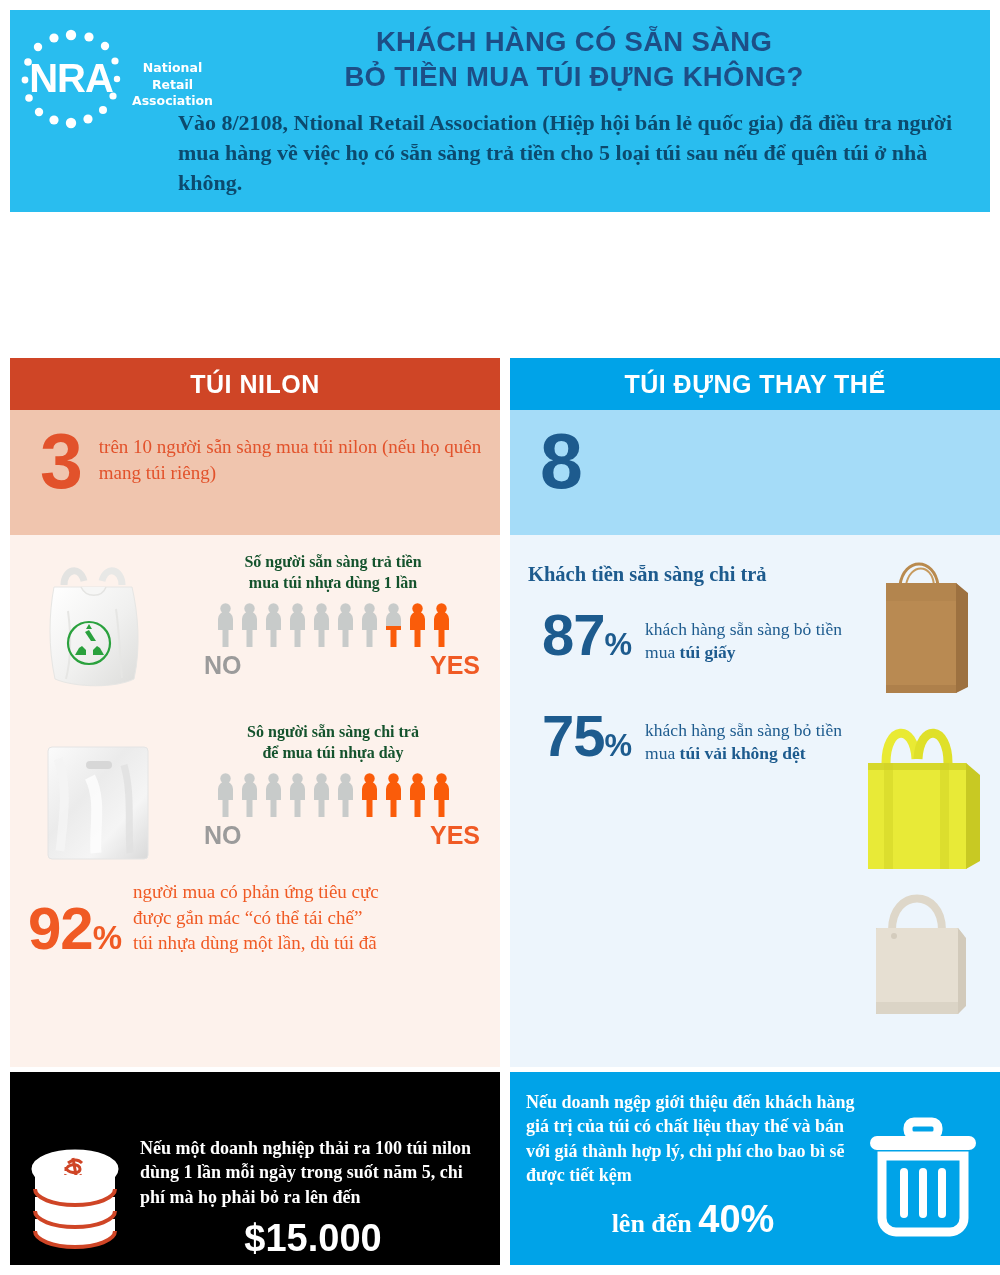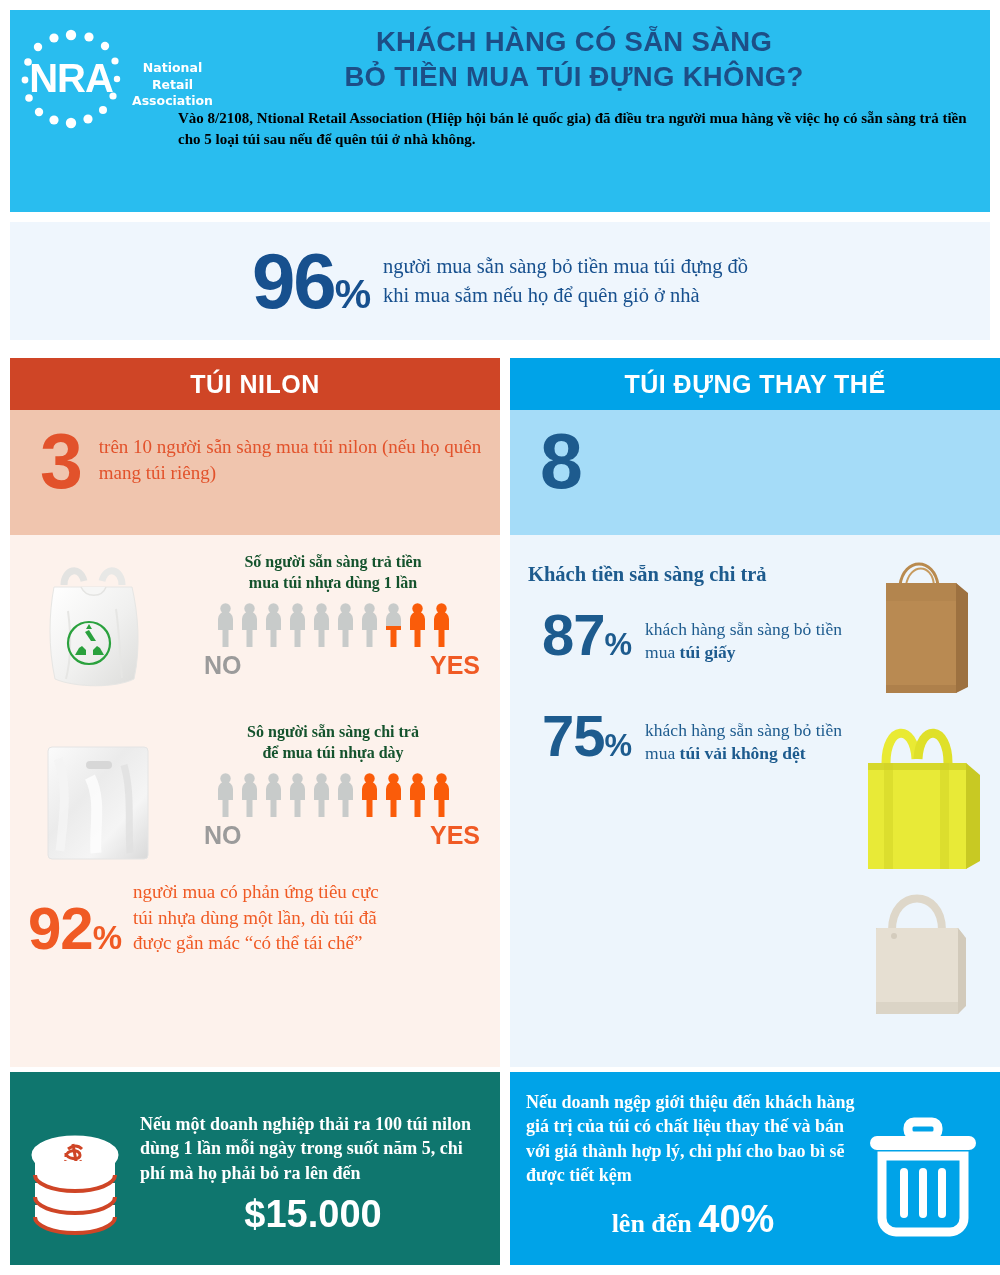--- a/index.html
+++ b/index.html
@@ -31,22 +31,22 @@
     font-family:"DejaVu Sans", sans-serif;
   }
   .header-right{ flex:1; padding:14px 20px 0 8px; }
   .header-title{
     text-align:center; color:#1d4e86; font-weight:bold;
     font-size:27.5px; line-height:1.28; letter-spacing:.3px;
     font-family:"Liberation Sans", sans-serif;
   }
   .header-title .l2{ display:block; }
   .header-desc{
-    margin-top:14px; color:#000000; font-weight:bold;
-    font-size:15px; line-height:1.36;
+    margin-top:14px; color:#0c4a6e; font-weight:bold;
+    font-size:22px; line-height:1.36;
     font-family:"Liberation Serif", serif;
   }
 
   
   .band96{
     position:absolute; left:10px; top:222px; width:980px; height:118px;
     background:#eff6fd;
     display:flex; align-items:center; justify-content:center;
   }
   .band96 .big{
@@ -133,21 +133,21 @@
     margin-left:14px; padding-top:10px; color:#1d5b8e;
     font-size:17.5px; line-height:1.34;
     font-family:"Liberation Serif", serif; max-width:205px;
   }
   .r-stat .t b{ font-weight:bold; }
 
   .bags-col{ position:absolute; right:6px; top:10px; width:160px; }
 
   
   .foot{ position:absolute; top:1072px; width:490px; height:193px; }
-  .foot-left{ left:10px; background:#0f766e; display:flex; align-items:center; padding:16px 14px 0 10px; }
+  .foot-left{ left:10px; background:#000000; display:flex; align-items:flex-end; padding:16px 14px 0 10px; }
   .foot-right{ left:510px; background:#00a3e8; display:flex; align-items:flex-start; padding:18px 10px 0 16px; }
   .foot-text{
     color:#ffffff; font-weight:bold; font-size:18px; line-height:1.36;
     font-family:"Liberation Serif", serif;
   }
   .foot-big{
     display:block; text-align:center; margin-top:4px;
     font-size:38px; font-weight:bold; letter-spacing:0px;
     font-family:"Liberation Sans", sans-serif;
   }
@@ -198,29 +198,20 @@
 
     <div class="header-right">
       <div class="header-title">
         <span>KHÁCH HÀNG CÓ SẴN SÀNG</span>
         <span class="l2">BỎ TIỀN MUA TÚI ĐỰNG KHÔNG?</span>
       </div>
       <div class="header-desc">Vào 8/2108, Ntional Retail Association (Hiệp hội bán lẻ quốc gia) đã điều tra người mua hàng về việc họ có sẵn sàng trả tiền cho 5 loại túi  sau nếu để quên túi ở nhà không.</div>
     </div>
   </div>
 
-  <div class="band96">
-    <div class="big">
-      <span>96</span><span class="pct">%</span>
-    </div>
-    <div class="txt">
-      <div>người mua sẵn sàng bỏ tiền mua túi đựng đồ</div>
-      <div>khi mua sắm nếu họ để quên giỏ ở nhà</div>
-    </div>
-  </div>
 
   <div class="col col-left">
     <div class="col-head">TÚI NILON</div>
 
     <div class="ratio-band">
       <div class="ratio-num">3</div>
       <div class="ratio-txt">trên 10 người sẵn sàng mua túi nilon (nếu họ quên mang túi riêng)</div>
     </div>
 
     <div class="col-body">
@@ -393,22 +384,22 @@
           </div>
         </div>
       </div>
 
       <div class="stat92">
         <div class="n">
           <span>92</span><span class="p">%</span>
         </div>
         <div class="t">
           <div>người mua có phản ứng tiêu cực</div>
+          <div>được gắn mác “có thể tái chế”</div>
           <div>túi nhựa dùng một lần, dù túi đã</div>
-          <div>được gắn mác “có thể tái chế”</div>
         </div>
       </div>
 
     </div>
   </div>
 
   <div class="col col-right">
     <div class="col-head">TÚI ĐỰNG THAY THẾ</div>
 
     <div class="ratio-band">

